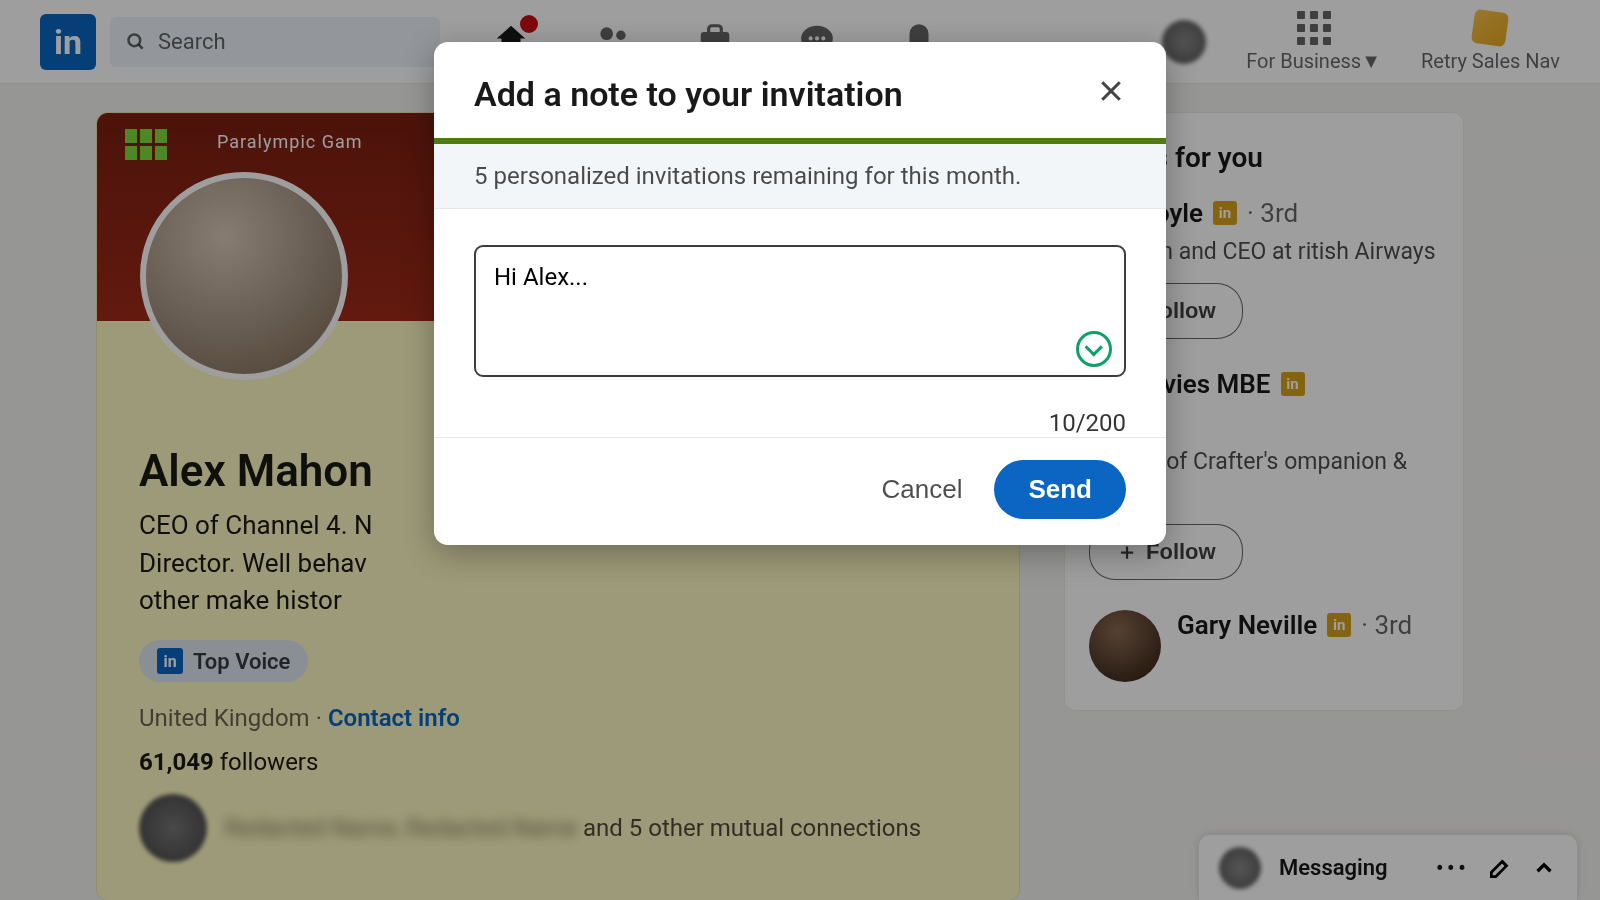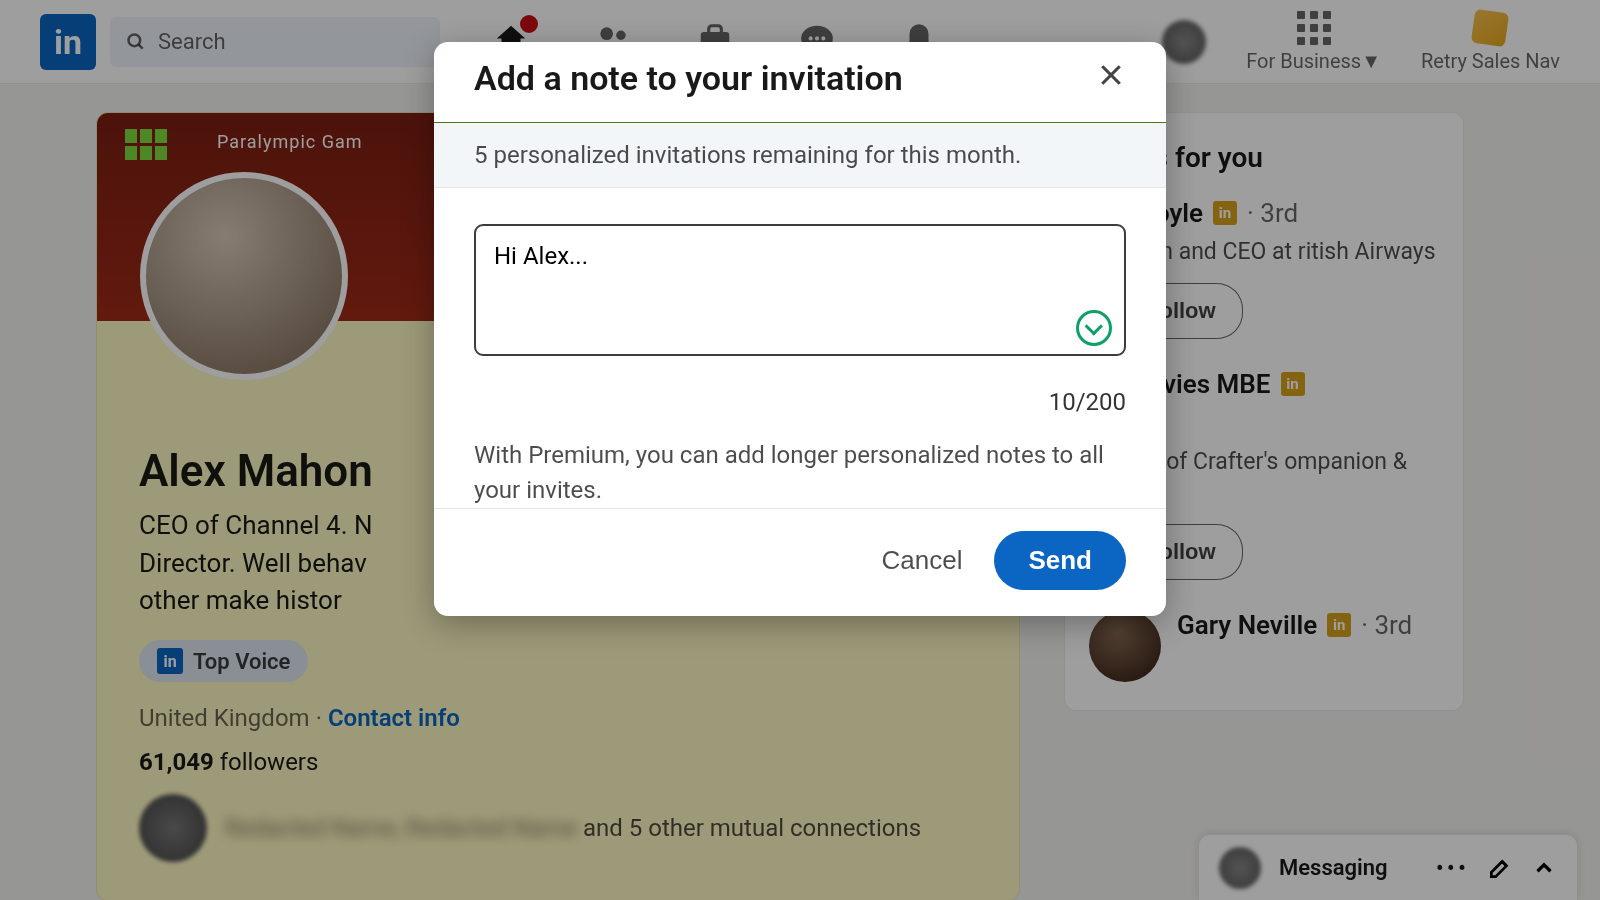--- a/index.html
+++ b/index.html
@@ -155,28 +155,28 @@
   display:flex;align-items:flex-start;justify-content:center;
   padding-top:42px;
 }
 .modal{
   width:732px;background:#fff;border-radius:14px;
   box-shadow:0 8px 32px rgba(0,0,0,0.3);
   overflow:hidden;
 }
 .modal-header{
   display:flex;align-items:center;justify-content:space-between;
-  padding:12px 34px 20px 40px;
+  padding:28px 34px 20px 40px;
 }
 .modal-title{font-size:34px;font-weight:600;}
 .close-btn{font-size:26px;color:rgba(0,0,0,0.7);cursor:pointer;padding:6px;}
 .modal-banner{
   background:#f3f6f8;padding:18px 40px;
   font-size:24px;color:rgba(0,0,0,0.7);
-  border-top:1px solid #4d7c0f;border-bottom:1px solid #e6e6e6;
+  border-top:6px solid #4d7c0f;border-bottom:1px solid #e6e6e6;
 }
 .modal-body{padding:36px 40px 0 40px;}
 .note-field{
   width:100%;height:132px;border:2px solid #3d3d3d;border-radius:9px;
   padding:16px 18px;font-size:24px;resize:none;font-family:inherit;
   position:relative;
 }
 .textarea-wrap{position:relative;}
 .gram-icon{
   position:absolute;right:14px;bottom:14px;
@@ -376,20 +376,19 @@
           </svg>
       </div>
     </div>
     <div class="modal-banner">5 personalized invitations remaining for this month.</div>
     <div class="modal-body">
       <div class="textarea-wrap">
         <textarea class="note-field" style="">Hi Alex...</textarea>
         <div class="gram-icon"></div>
       </div>
       <div class="char-count">10/200</div>
-      <div class="premium-text">With Premium, you can add longer personalized notes to all your invites.</div>
     </div>
     <div class="modal-footer">
       <button class="btn-cancel">Cancel</button>
       <button class="btn-send">Send</button>
     </div>
   </div>
 </div>
 
 </body></html>

